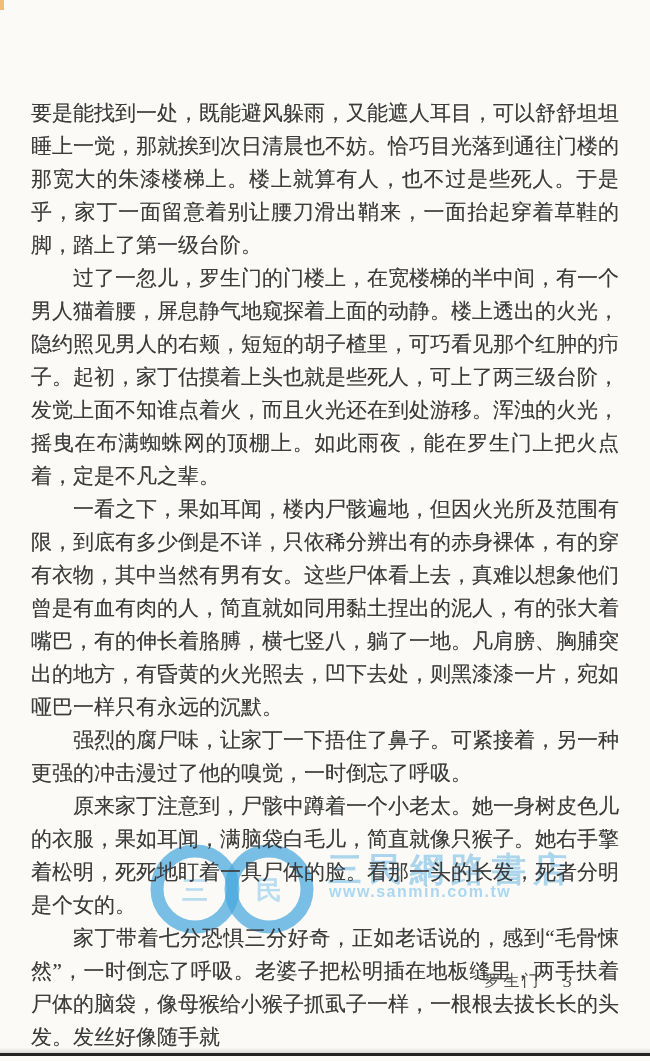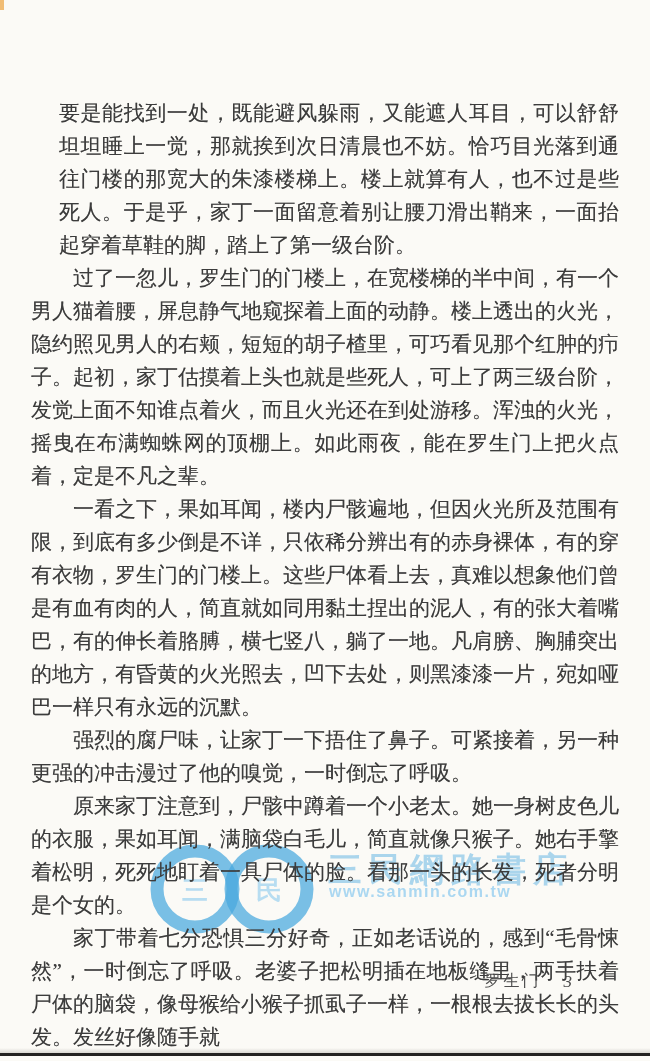--- a/index.html
+++ b/index.html
@@ -31,21 +31,20 @@
     text-justify: inter-ideograph;
     z-index: 2;
     text-shadow: 0 0 0.5px rgba(70,70,70,0.55);
   }
   .text-block p {
     margin: 0;
     text-indent: 2em;
   }
   .text-block p.continued {
     text-indent: 0;
-    margin-left: 28px;
   }
   
   .footer {
     position: absolute;
     top: 971px;
     right: 78px;
     display: flex;
     align-items: flex-end;
     gap: 22px;
     color: #4d4d4d;
@@ -140,21 +139,21 @@
       <text x="47" y="56" text-anchor="middle" font-size="26" font-family="Liberation Sans, sans-serif" font-weight="bold" fill="rgba(170,215,240,0.85)">三</text>
       <text x="121" y="56" text-anchor="middle" font-size="26" font-family="Liberation Sans, sans-serif" font-weight="bold" fill="rgba(170,215,240,0.85)">民</text>
     </svg>
     <div class="wm-site">三民網路書店</div>
     <div class="wm-url">www.sanmin.com.tw</div>
   </div>
 
   <main class="text-block">
     <p class="continued">要是能找到一处，既能避风躲雨，又能遮人耳目，可以舒舒坦坦睡上一觉，那就挨到次日清晨也不妨。恰巧目光落到通往门楼的那宽大的朱漆楼梯上。楼上就算有人，也不过是些死人。于是乎，家丁一面留意着别让腰刀滑出鞘来，一面抬起穿着草鞋的脚，踏上了第一级台阶。</p>
     <p>过了一忽儿，罗生门的门楼上，在宽楼梯的半中间，有一个男人猫着腰，屏息静气地窥探着上面的动静。楼上透出的火光，隐约照见男人的右颊，短短的胡子楂里，可巧看见那个红肿的疖子。起初，家丁估摸着上头也就是些死人，可上了两三级台阶，发觉上面不知谁点着火，而且火光还在到处游移。浑浊的火光，摇曳在布满蜘蛛网的顶棚上。如此雨夜，能在罗生门上把火点着，定是不凡之辈。</p>
-    <p>一看之下，果如耳闻，楼内尸骸遍地，但因火光所及范围有限，到底有多少倒是不详，只依稀分辨出有的赤身裸体，有的穿有衣物，罗生门的门楼上。这些尸体看上去，真难以想象他们曾是有血有肉的人，简直就如同用黏土捏出的泥人，有的张大着嘴巴，有的伸长着胳膊，横七竖八，躺了一地。凡肩膀、胸脯突出的地方，有昏黄的火光照去，凹下去处，则黑漆漆一片，宛如哑巴一样只有永远的沉默。</p>
+    <p>一看之下，果如耳闻，楼内尸骸遍地，但因火光所及范围有限，到底有多少倒是不详，只依稀分辨出有的赤身裸体，有的穿有衣物，其中当然有男有女。这些尸体看上去，真难以想象他们曾是有血有肉的人，简直就如同用黏土捏出的泥人，有的张大着嘴巴，有的伸长着胳膊，横七竖八，躺了一地。凡肩膀、胸脯突出的地方，有昏黄的火光照去，凹下去处，则黑漆漆一片，宛如哑巴一样只有永远的沉默。</p>
     <p>强烈的腐尸味，让家丁一下捂住了鼻子。可紧接着，另一种更强的冲击漫过了他的嗅觉，一时倒忘了呼吸。</p>
     <p>原来家丁注意到，尸骸中蹲着一个小老太。她一身树皮色儿的衣服，果如耳闻，满脑袋白毛儿，简直就像只猴子。她右手擎着松明，死死地盯着一具尸体的脸。看那一头的长发，死者分明是个女的。</p>
     <p>家丁带着七分恐惧三分好奇，正如老话说的，感到“毛骨悚然”，一时倒忘了呼吸。老婆子把松明插在地板缝里，两手扶着尸体的脑袋，像母猴给小猴子抓虱子一样，一根根去拔长长的头发。发丝好像随手就</p>
   </main>
 
   <div class="footer">
     <span class="running-title">罗生门</span>
     <span class="page-num">3</span>
   </div>
 

